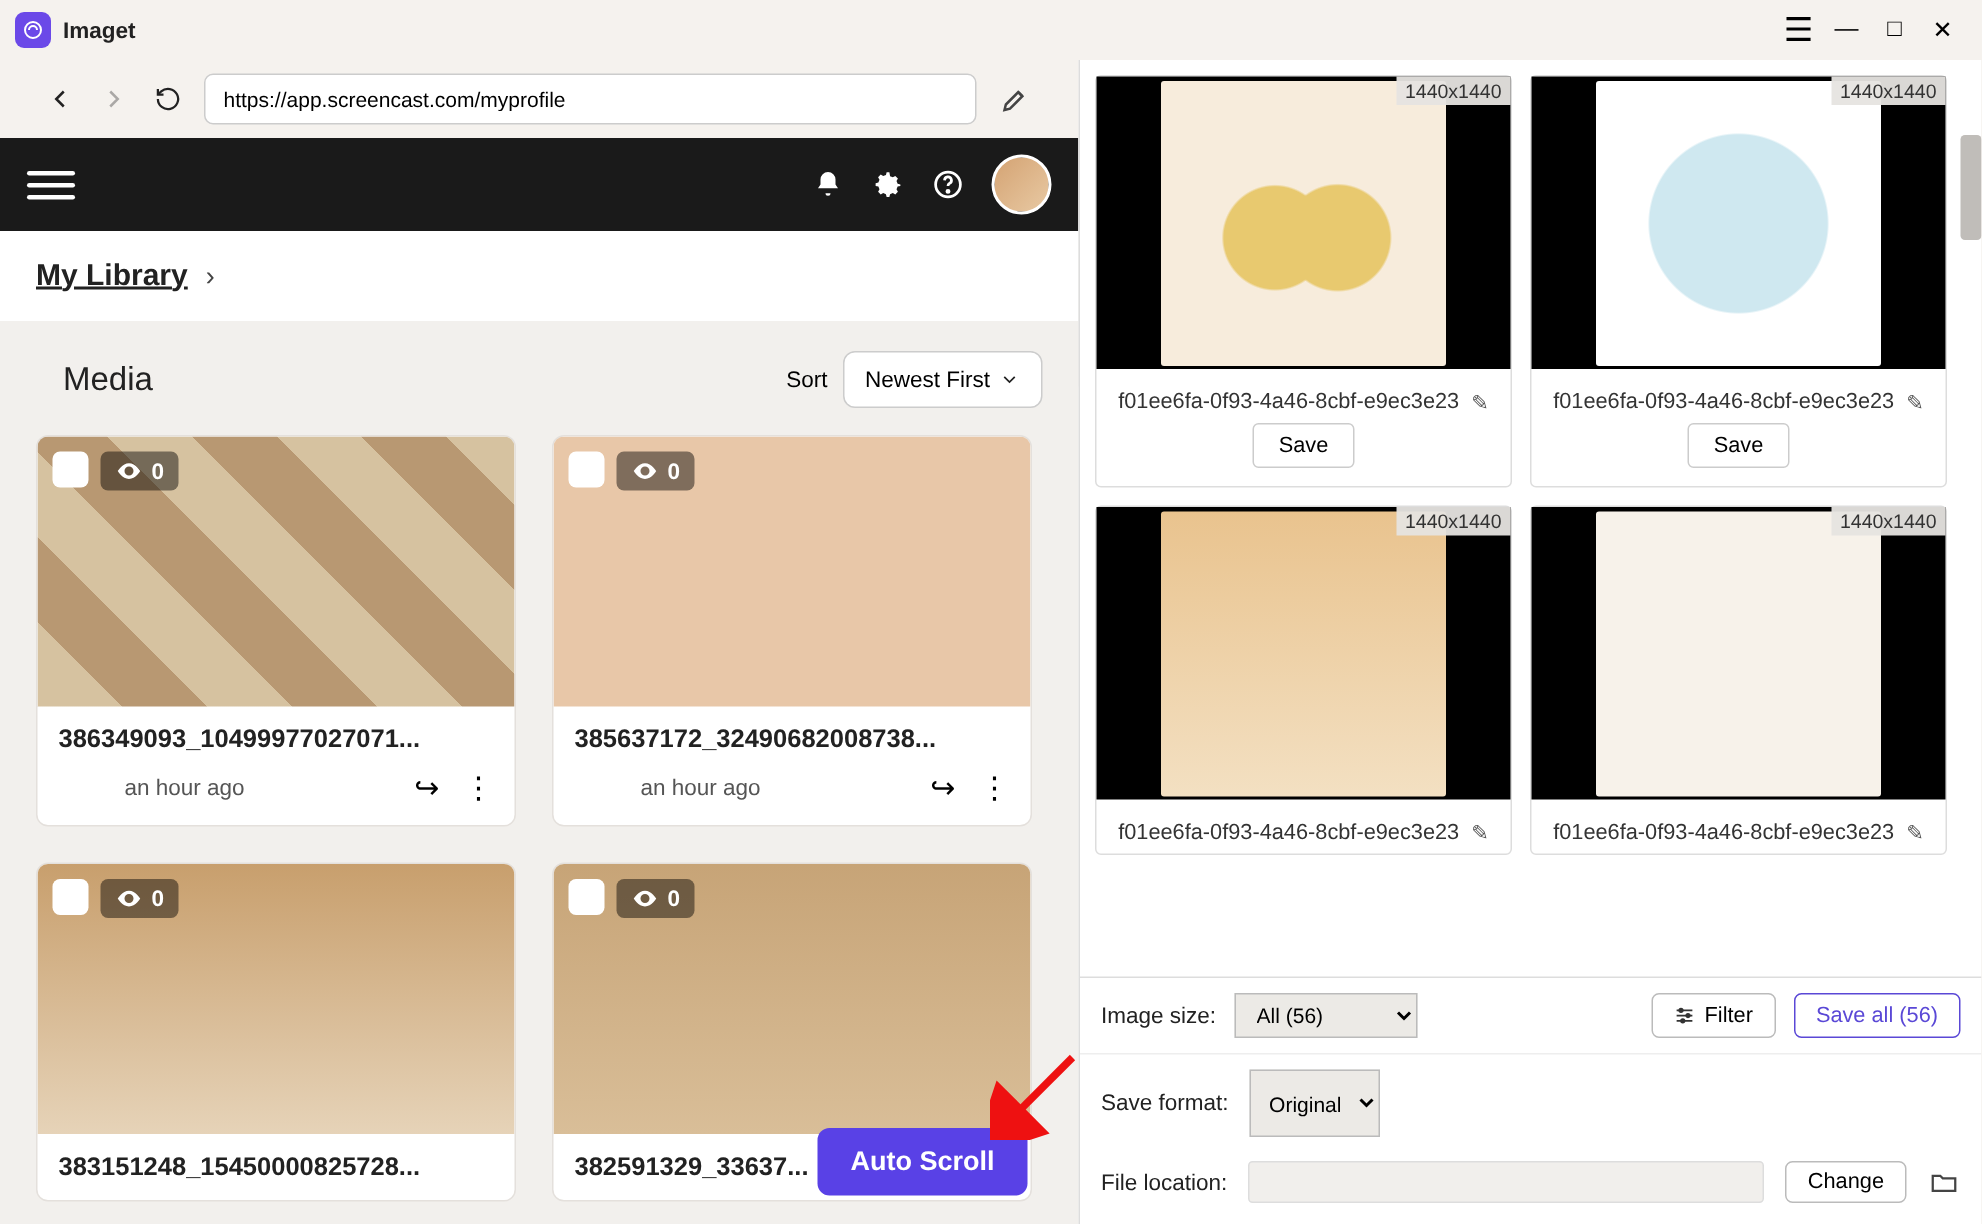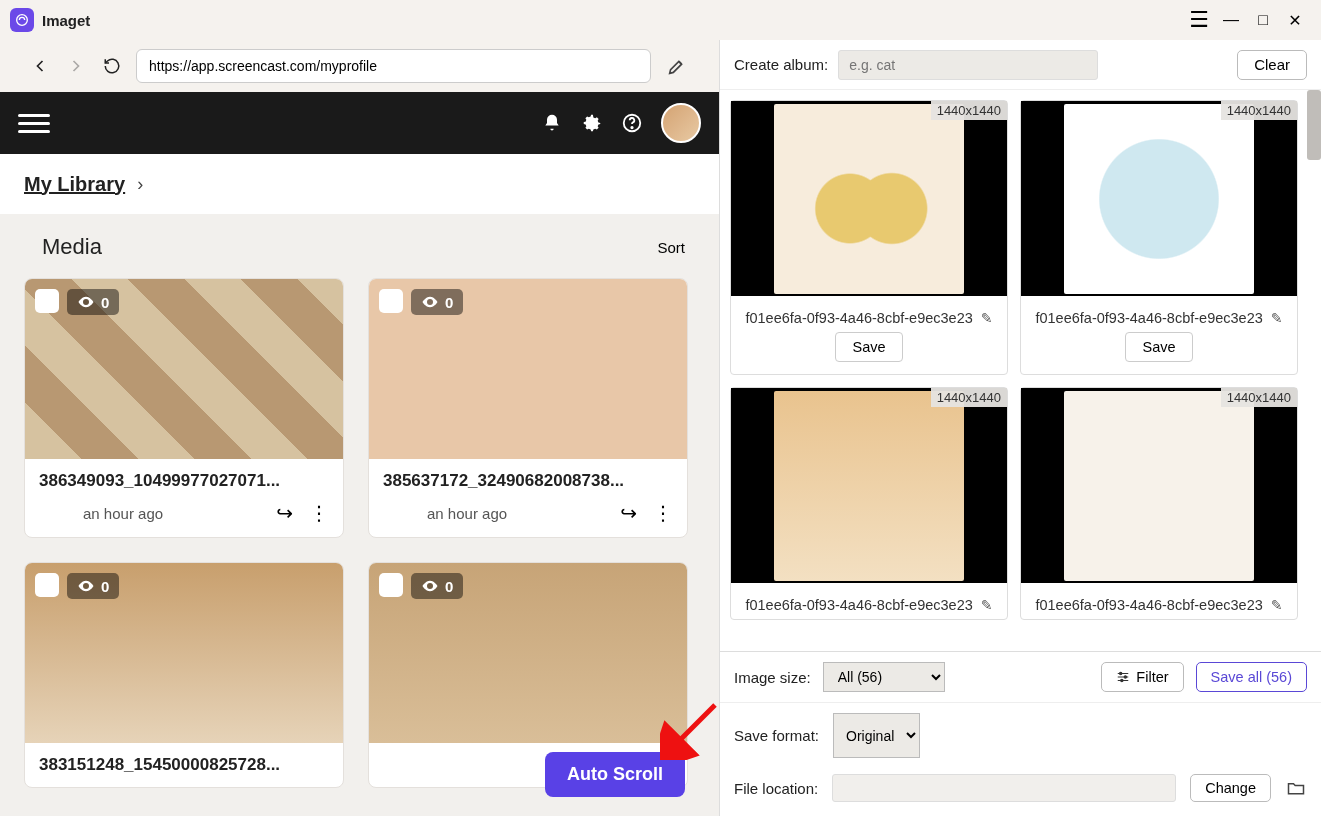--- a/index.html
+++ b/index.html
@@ -189,20 +189,26 @@
       <div class="breadcrumb-row">
         <span class="breadcrumb">My Library</span>
         <span class="chevron">›</span>
       </div>
 
       <div class="media-section">
         <div class="media-row">
           <div class="media-title">Media</div>
           <div class="media-spacer"></div>
           <div class="sort-label">Sort</div>
+          <div class="sort-select">
+            <span>Newest First</span>
+            <svg width="14" height="14" viewBox="0 0 24 24" fill="none" stroke="#222" stroke-width="2">
+                <path d="M6 9l6 6 6-6"></path>
+              </svg>
+          </div>
         </div>
 
         <div class="media-grid">
 
           <div class="card">
             <div class="card-img art1">
               <div class="badge-row">
                 <div class="chk"></div>
                 <div class="view-badge">
                   <svg width="18" height="18" viewBox="0 0 24 24" fill="#fff">
@@ -269,43 +275,41 @@
             <div class="card-img art4">
               <div class="badge-row">
                 <div class="chk"></div>
                 <div class="view-badge">
                   <svg width="18" height="18" viewBox="0 0 24 24" fill="#fff">
                       <path d="M12 5C6 5 2 12 2 12s4 7 10 7 10-7 10-7-4-7-10-7zm0 11a4 4 0 1 1 0-8 4 4 0 0 1 0 8z"></path>
                     </svg>
                   <span>0</span>
                 </div>
               </div>
+            </div>
+            <div class="card-body">
+              <div class="card-title">382591329_33637...</div>
             </div>
           </div>
         </div>
       </div>
     </div>
 
     <button class="auto-scroll-btn">Auto Scroll</button>
     <svg class="arrow-annot" viewBox="0 0 60 60">
       <defs>
           <marker id="ah" markerWidth="10" markerHeight="10" refX="2" refY="5" orient="auto">
             <path d="M0,0 L10,5 L0,10 z" fill="#e11"></path>
           </marker>
         </defs>
       <line x1="55" y1="5" x2="15" y2="45" stroke="#e11" stroke-width="5" marker-end="url(#ah)"></line>
     </svg>
   </div>
 
   <div class="right-pane">
-    <div class="rp-header">
-      <span class="rp-label">Create album:</span>
-      <input class="album-input" placeholder="e.g. cat" style="">
-      <button class="clear-btn">Clear</button>
-    </div>
 
     <div class="right-scroll"></div>
 
     <div class="rp-grid-wrap">
       <div class="rp-grid">
 
         <div class="rp-card">
           <div class="rp-thumb">
               <div class="rp-thumb-inner rp-art1"></div>
             <div class="dim-badge">1440x1440</div>

